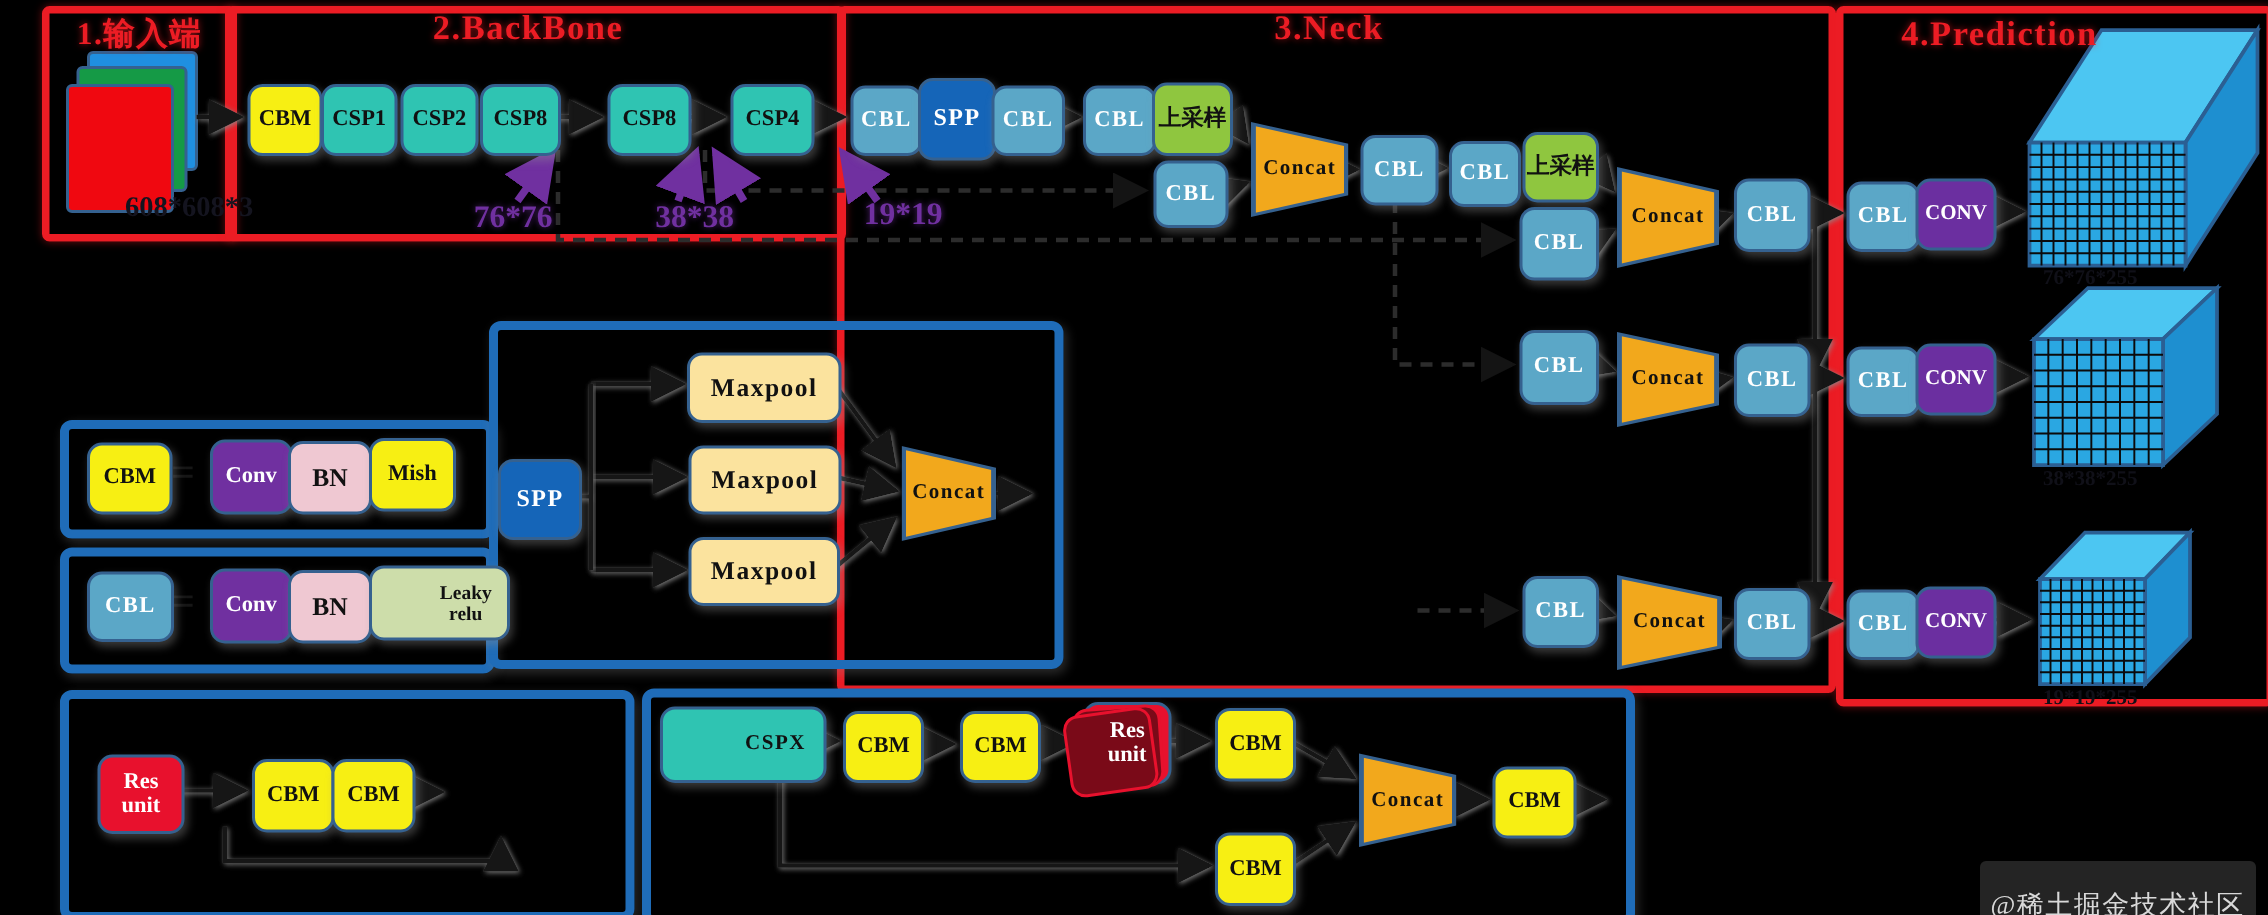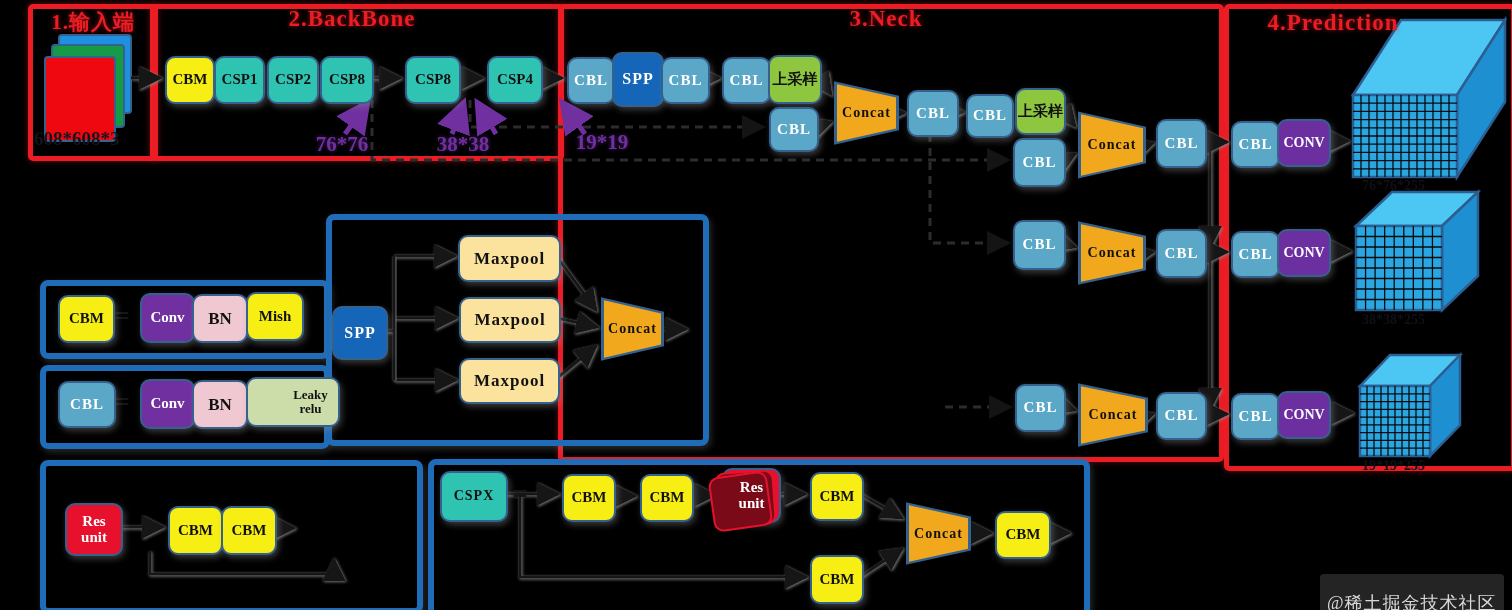--- a/index.html
+++ b/index.html
@@ -26,33 +26,33 @@
   .leaky{background:#cdddaa;color:#111;font-size:13px;padding-left:35px;}
   .maxpool{background:#fbe39e;color:#111;font-size:17px;letter-spacing:1px;}
   .res{background:#e8112d;color:#fff;font-size:15px;}
   .resstack{background:#e8112d;color:#fff;font-size:15px;}
   .resstack::before,.resstack::after{content:"";position:absolute;inset:-2px;border:2px solid #e8112d;
          border-radius:10px;z-index:-1;background:#7a0a18;}
   .resstack::before{transform:translate(-6px,3px) rotate(-4deg);}
   .resstack::after{transform:translate(-11px,6px) rotate(-8deg);}
   .add{background:#cfe7f0;color:#111;border:3px dashed #d8e6b0;border-radius:50%;
        font-weight:normal;font-size:16px;}
-  .cspx{background:#2fc4b2;color:#111;font-size:14px;letter-spacing:1px;}
+  .cspx{background:#2fc4b2;color:#111;font-size:14px;letter-spacing:1px;padding-left:43px;}
   
   .concat-outer{position:absolute;z-index:4;clip-path:polygon(0 2%,100% 24%,100% 76%,0 98%);
         background:#35618f;filter:drop-shadow(2px 3px 4px rgba(150,150,150,.4));}
   .concat-inner{position:absolute;inset:3px;clip-path:polygon(0 2%,100% 24%,100% 76%,0 98%);
         background:#f2a81c;display:flex;align-items:center;justify-content:center;
         font-weight:bold;font-size:14px;color:#111;letter-spacing:1px;}
   
   .sect-title{position:absolute;z-index:6;color:#ec1c24;font-weight:bold;font-size:23px;
         text-align:center;text-shadow:0 0 5px rgba(236,28,36,.65);letter-spacing:1px;}
   .purple-note{position:absolute;z-index:6;color:#7030a0;font-weight:bold;font-size:21px;
         text-align:center;text-shadow:0 0 4px rgba(112,48,160,.7);}
-  .dark-note{position:absolute;z-index:6;color:#14141f;font-weight:bold;font-size:19px;}
+  .dark-note{position:absolute;z-index:6;color:#14141f;font-weight:bold;font-size:19px;text-align:center;margin-left:36px;}
   .cube-note{position:absolute;z-index:6;color:#101018;font-weight:bold;font-size:14px;}
   .equals{position:absolute;z-index:4;color:#161616;font-weight:bold;font-size:28px;}
   #watermark{position:absolute;z-index:8;left:1320px;top:574px;color:#d8d8d8;font-size:18px;
         background:rgba(90,90,90,.40);padding:17px 7px;border-radius:4px;letter-spacing:1px;}
   
   .thumb{position:absolute;z-index:4;border:2px solid #35618f;border-radius:4px;}
   #overlay{position:absolute;left:0;top:0;z-index:3;}
 </style>
 </head>
 <body>

